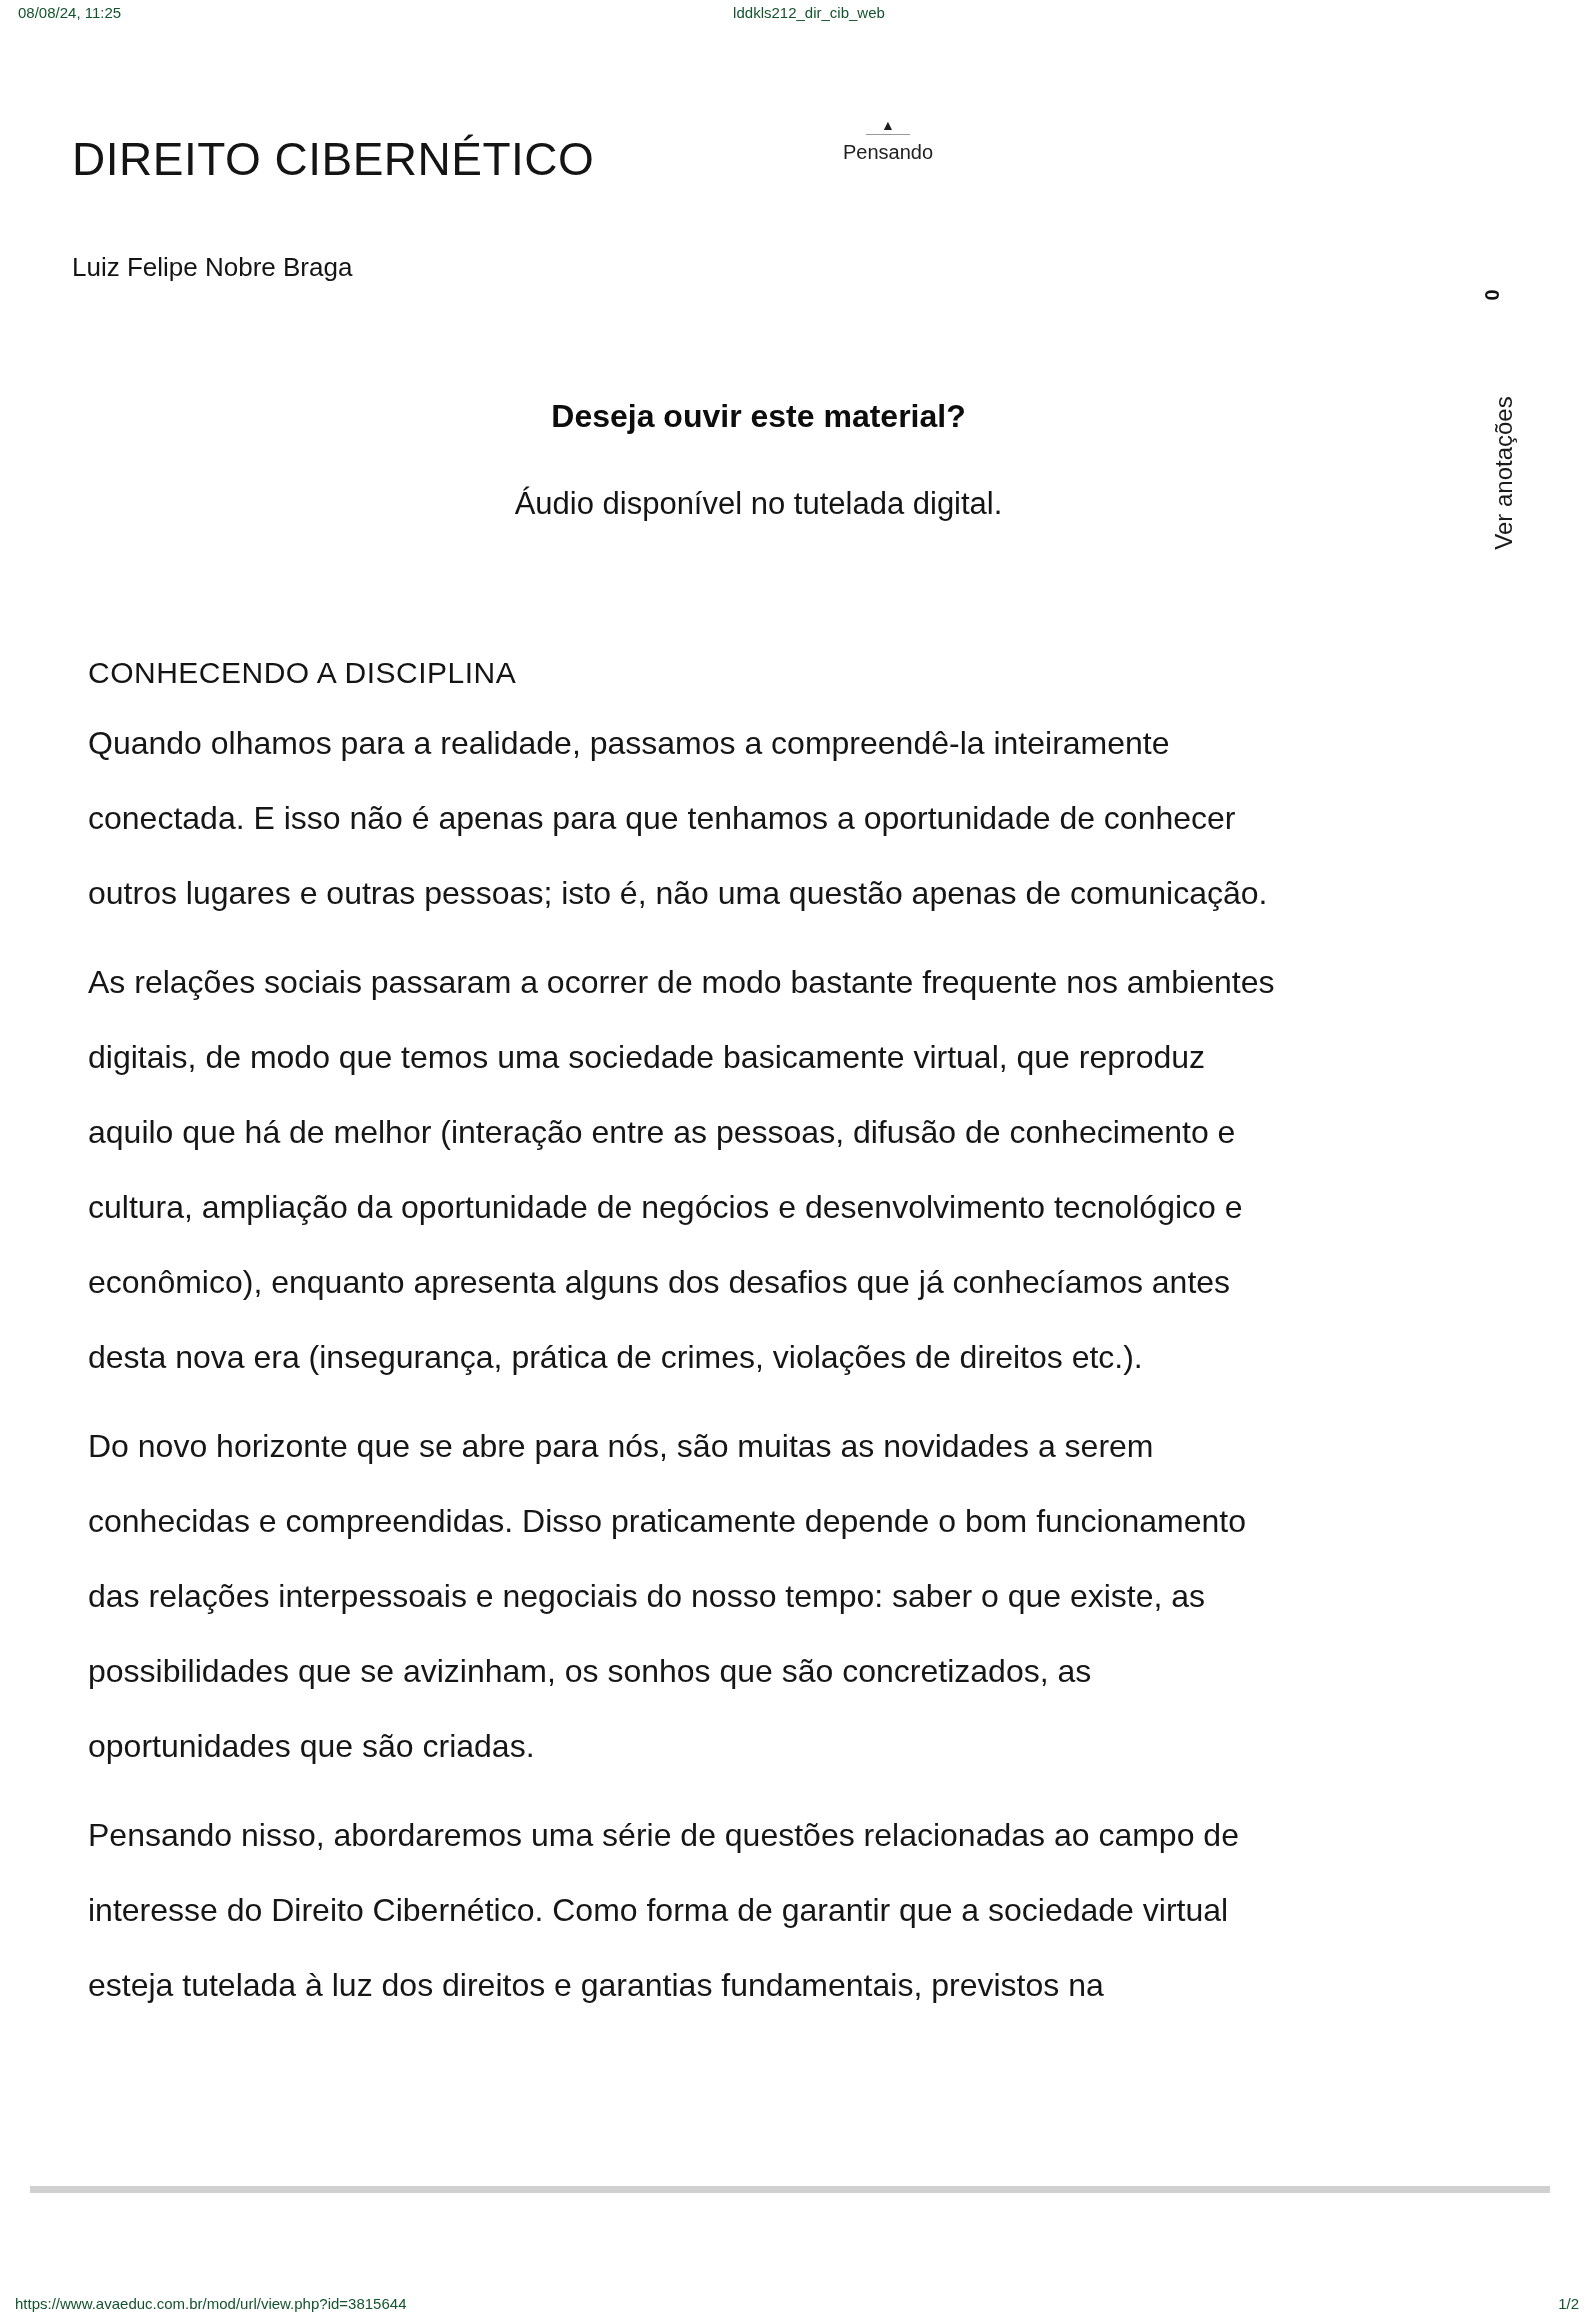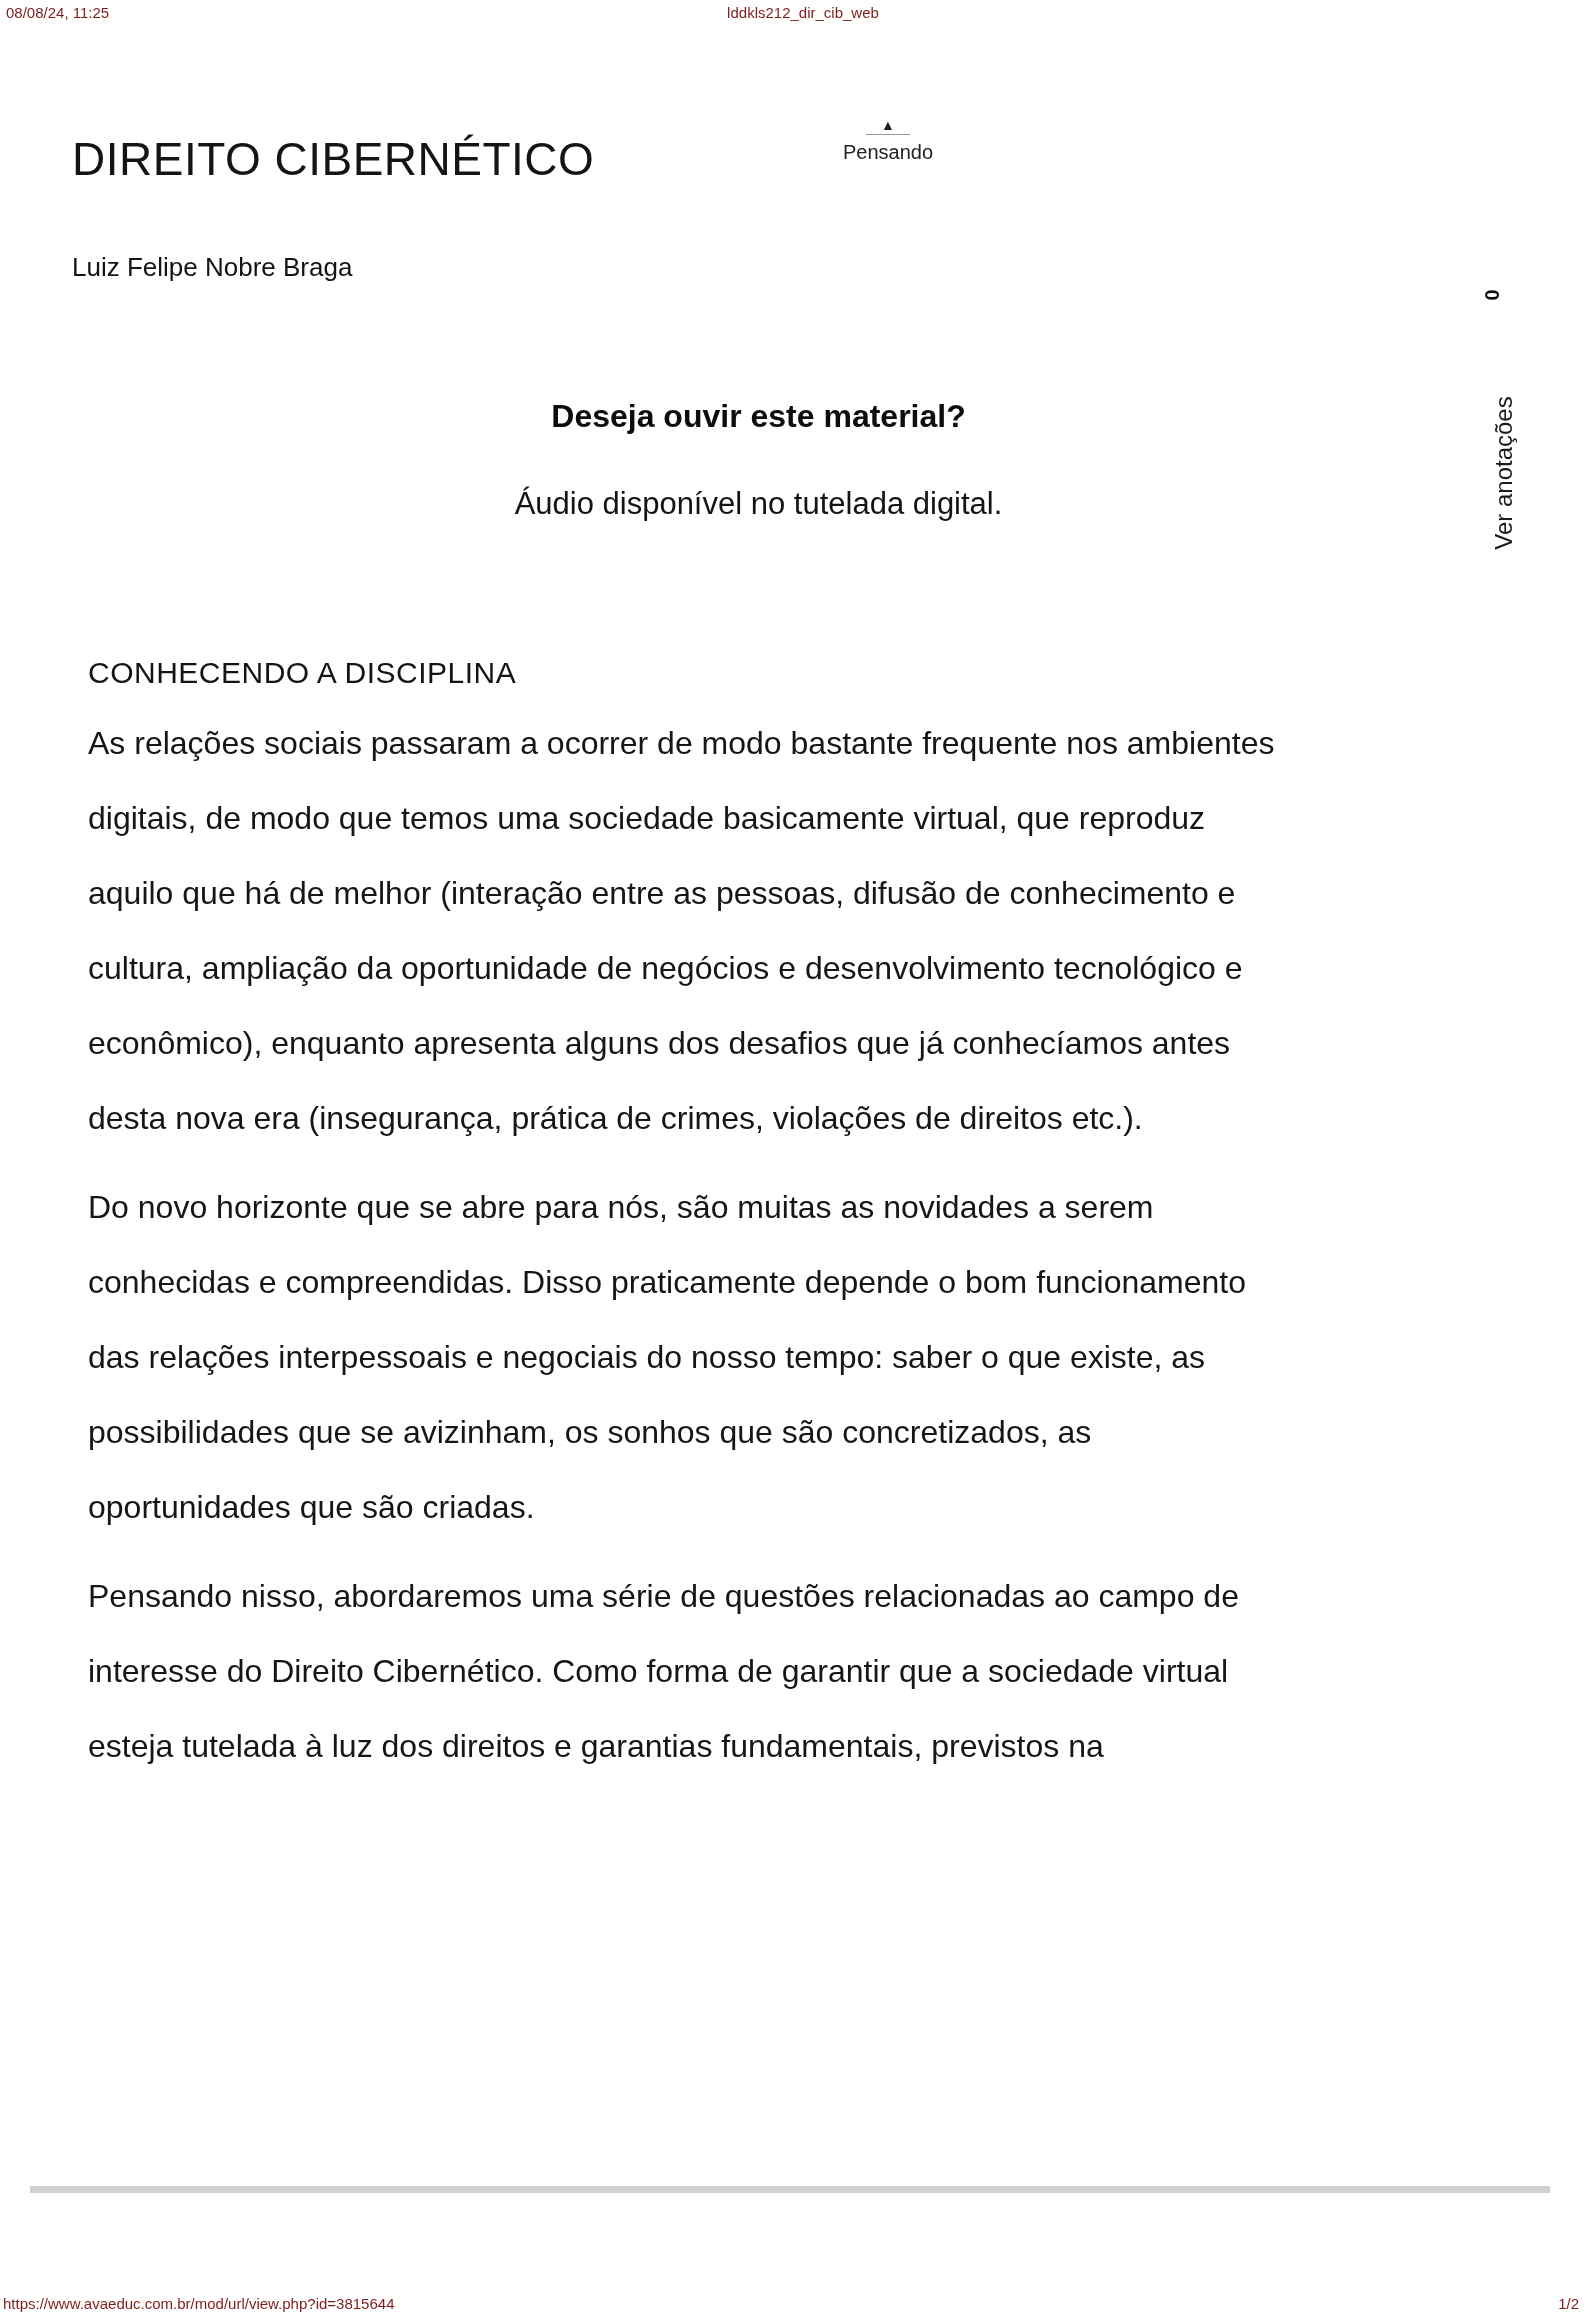--- a/index.html
+++ b/index.html
@@ -9,22 +9,23 @@
     background: #ffffff;
     font-family: "Liberation Sans", sans-serif;
     color: #141414;
     overflow: hidden;
   }
 
   
   .print-meta {
     position: absolute;
     font-size: 15px;
-    color: #7f1d1d;
+    color: #14532d;
     white-space: nowrap;
+    margin-left: 12px;
   }
   .ph-datetime { left: 6px; top: 4px; }
   .ph-doctitle { left: 0; right: 0; top: 4px; text-align: center; padding-left: 19px; }
   .pf-url { left: 3px; top: 2295px; }
   .pf-page { right: 8px; top: 2295px; }
 
   
   .doc-title {
     position: absolute; left: 72px; top: 132px;
     font-size: 46px; font-weight: 400; letter-spacing: 0.5px;
@@ -112,20 +113,23 @@
 
 <div class="annot-count">0</div>
 <div class="annot-link">Ver anotações</div>
 
 <div class="audio-q">Deseja ouvir este material?</div>
 <div class="audio-a">Áudio disponível no tutelada digital.</div>
 
 <h2 class="section-heading">CONHECENDO A DISCIPLINA</h2>
 
 <div class="content">
+  <p>Quando olhamos para a realidade, passamos a compreendê-la inteiramente
+conectada. E isso não é apenas para que tenhamos a oportunidade de conhecer
+outros lugares e outras pessoas; isto é, não uma questão apenas de comunicação.</p>
   <p>As relações sociais passaram a ocorrer de modo bastante frequente nos ambientes
 digitais, de modo que temos uma sociedade basicamente virtual, que reproduz
 aquilo que há de melhor (interação entre as pessoas, difusão de conhecimento e
 cultura, ampliação da oportunidade de negócios e desenvolvimento tecnológico e
 econômico), enquanto apresenta alguns dos desafios que já conhecíamos antes
 desta nova era (insegurança, prática de crimes, violações de direitos etc.).</p>
   <p>Do novo horizonte que se abre para nós, são muitas as novidades a serem
 conhecidas e compreendidas. Disso praticamente depende o bom funcionamento
 das relações interpessoais e negociais do nosso tempo: saber o que existe, as
 possibilidades que se avizinham, os sonhos que são concretizados, as

